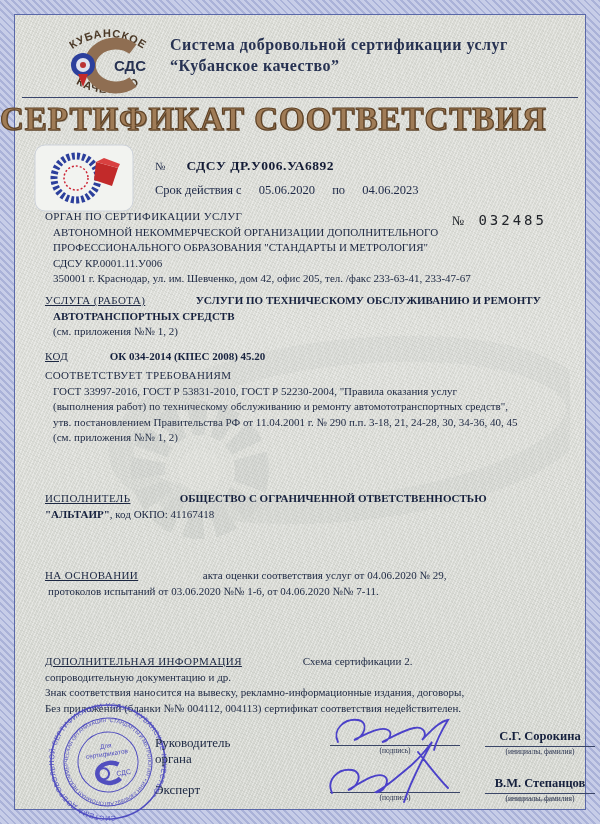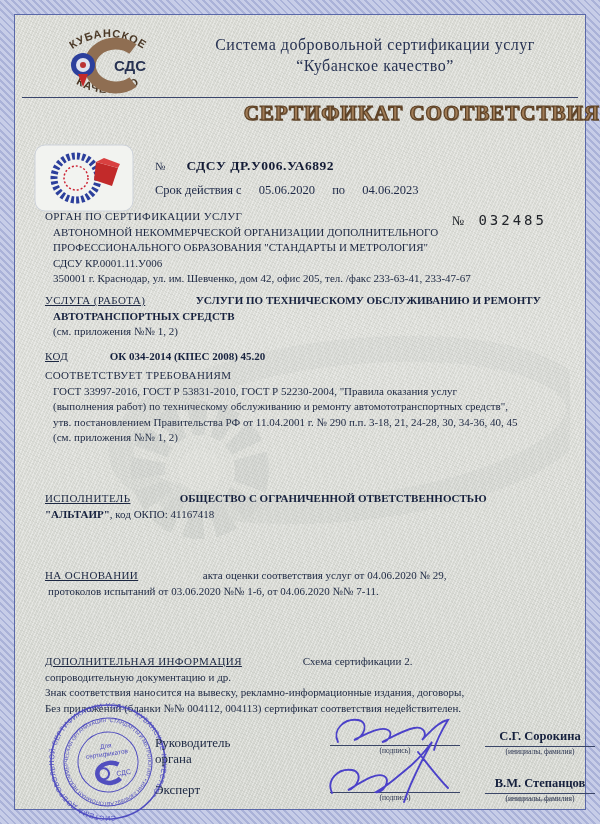--- a/index.html
+++ b/index.html
@@ -16,29 +16,29 @@
     position:absolute; inset:14px; border:1px solid #5a68a8;
     background:
       repeating-linear-gradient(115deg, rgba(255,255,255,.35) 0 1px, rgba(0,0,0,0) 1px 3px),
       repeating-linear-gradient(25deg, rgba(120,128,120,.08) 0 1px, rgba(0,0,0,0) 1px 4px),
       linear-gradient(180deg, #d9dad4 0%, #dcddd8 40%, #d4d6d0 100%);
   }
 
   
   .hdr-line { position:absolute; left:22px; right:22px; top:97px; height:1px; background:#39456b; }
   .sys-title {
-    position:absolute; left:170px; top:34px; width:410px; text-align:center;
-    color:#273252; font-size:16px; font-weight:normal; line-height:21px; letter-spacing:.5px;
+    position:absolute; left:170px; top:34px; width:410px; text-align:left;
+    color:#273252; font-size:16px; font-weight:bold; line-height:21px; letter-spacing:.5px;
   }
   .logo { position:absolute; left:38px; top:14px; }
 
   
   .main-title {
-    position:absolute; left:0; top:101px; width:100%; text-align:right;
-    font-size:21px; font-weight:bold; letter-spacing:1px;
+    position:absolute; left:0; top:101px; width:100%; text-align:left;
+    font-size:33px; font-weight:bold; letter-spacing:1px;
     color:#a07c57; -webkit-text-stroke:1.2px #5e4226;
     text-shadow:1px 1px 0 rgba(70,45,20,.45);
     font-family:"Liberation Serif", serif;
   }
 
   
   .holo { position:absolute; left:34px; top:144px; }
   .cert-no-row { position:absolute; left:155px; top:158px; font-size:12px; color:#1d2846; }
   .cert-no-row .no-sign { margin-right:18px; font-size:11px; }
   .cert-no-row b { font-size:13.5px; letter-spacing:.5px; color:#141c36; }

